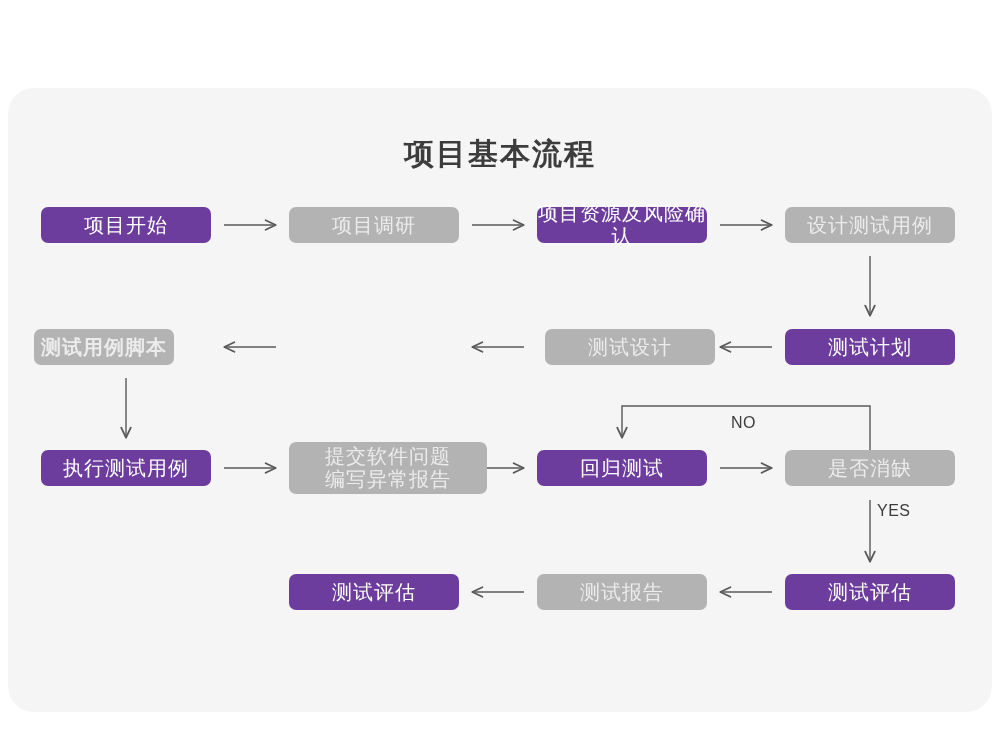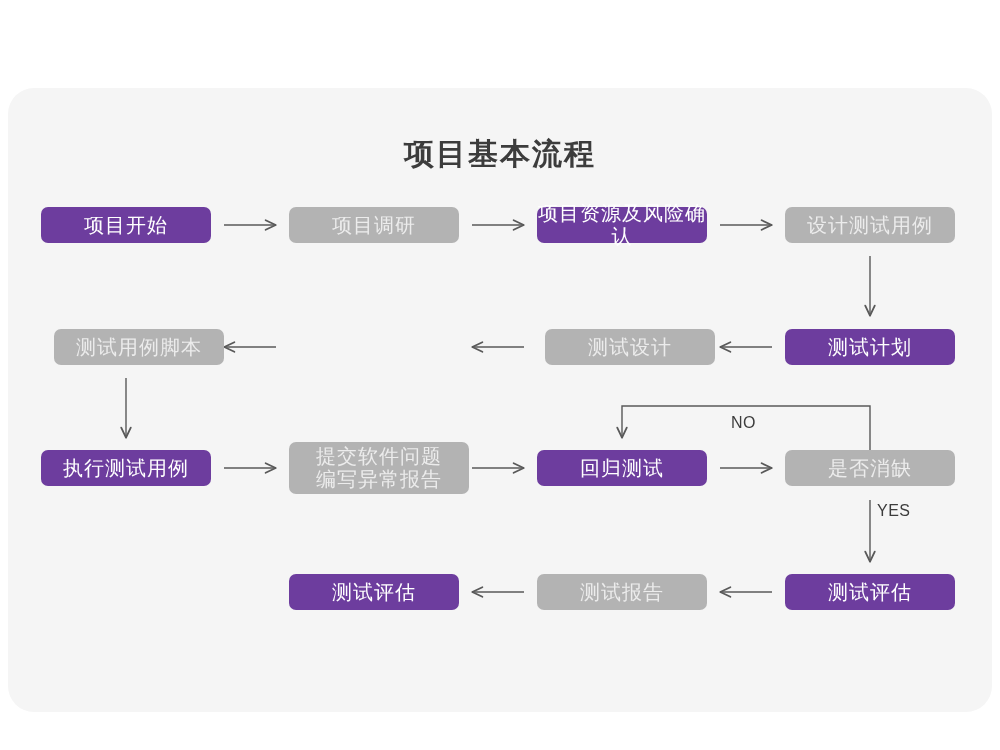--- a/index.html
+++ b/index.html
@@ -137,26 +137,26 @@
       <line x1="772" y1="592" x2="720" y2="592" marker-end="url(#ah-l)"></line>
       <line x1="524" y1="592" x2="472" y2="592" marker-end="url(#ah-l)"></line>
     </g>
   </svg>
 
   <div class="node purple" style="left:41px;  top:207px; width:170px; height:36px;">项目开始</div>
   <div class="node gray" style="left:289px; top:207px; width:170px; height:36px;">项目调研</div>
   <div class="node purple" style="left:537px; top:207px; width:170px; height:36px;">项目资源及风险确认</div>
   <div class="node gray" style="left:785px; top:207px; width:170px; height:36px;">设计测试用例</div>
 
-  <div class="node gray" style="left:54px;  top:329px; width:170px; height:36px;">测试用例脚本</div>
+  <div class="node gray" style="left:34px;  top:329px; width:140px; height:36px;font-weight:bold;">测试用例脚本</div>
   <div class="node gray" style="left:537px; top:329px; width:170px; height:36px;margin-left:8px;">测试设计</div>
   <div class="node purple" style="left:785px; top:329px; width:170px; height:36px;">测试计划</div>
 
   <div class="node purple" style="left:41px;  top:450px; width:170px; height:36px;">执行测试用例</div>
-  <div class="node gray" style="left:289px; top:442px; width:180px; height:52px;">提交软件问题
+  <div class="node gray" style="left:289px; top:442px; width:198px; height:52px;">提交软件问题
 编写异常报告</div>
   <div class="node purple" style="left:537px; top:450px; width:170px; height:36px;">回归测试</div>
   <div class="node gray" style="left:785px; top:450px; width:170px; height:36px;">是否消缺</div>
 
   <div class="node purple" style="left:289px; top:574px; width:170px; height:36px;">测试评估</div>
   <div class="node gray" style="left:537px; top:574px; width:170px; height:36px;">测试报告</div>
   <div class="node purple" style="left:785px; top:574px; width:170px; height:36px;">测试评估</div>
 
   <div class="edge-label" style="left:731px; top:414px;">NO</div>
   <div class="edge-label" style="left:877px; top:502px;">YES</div>

